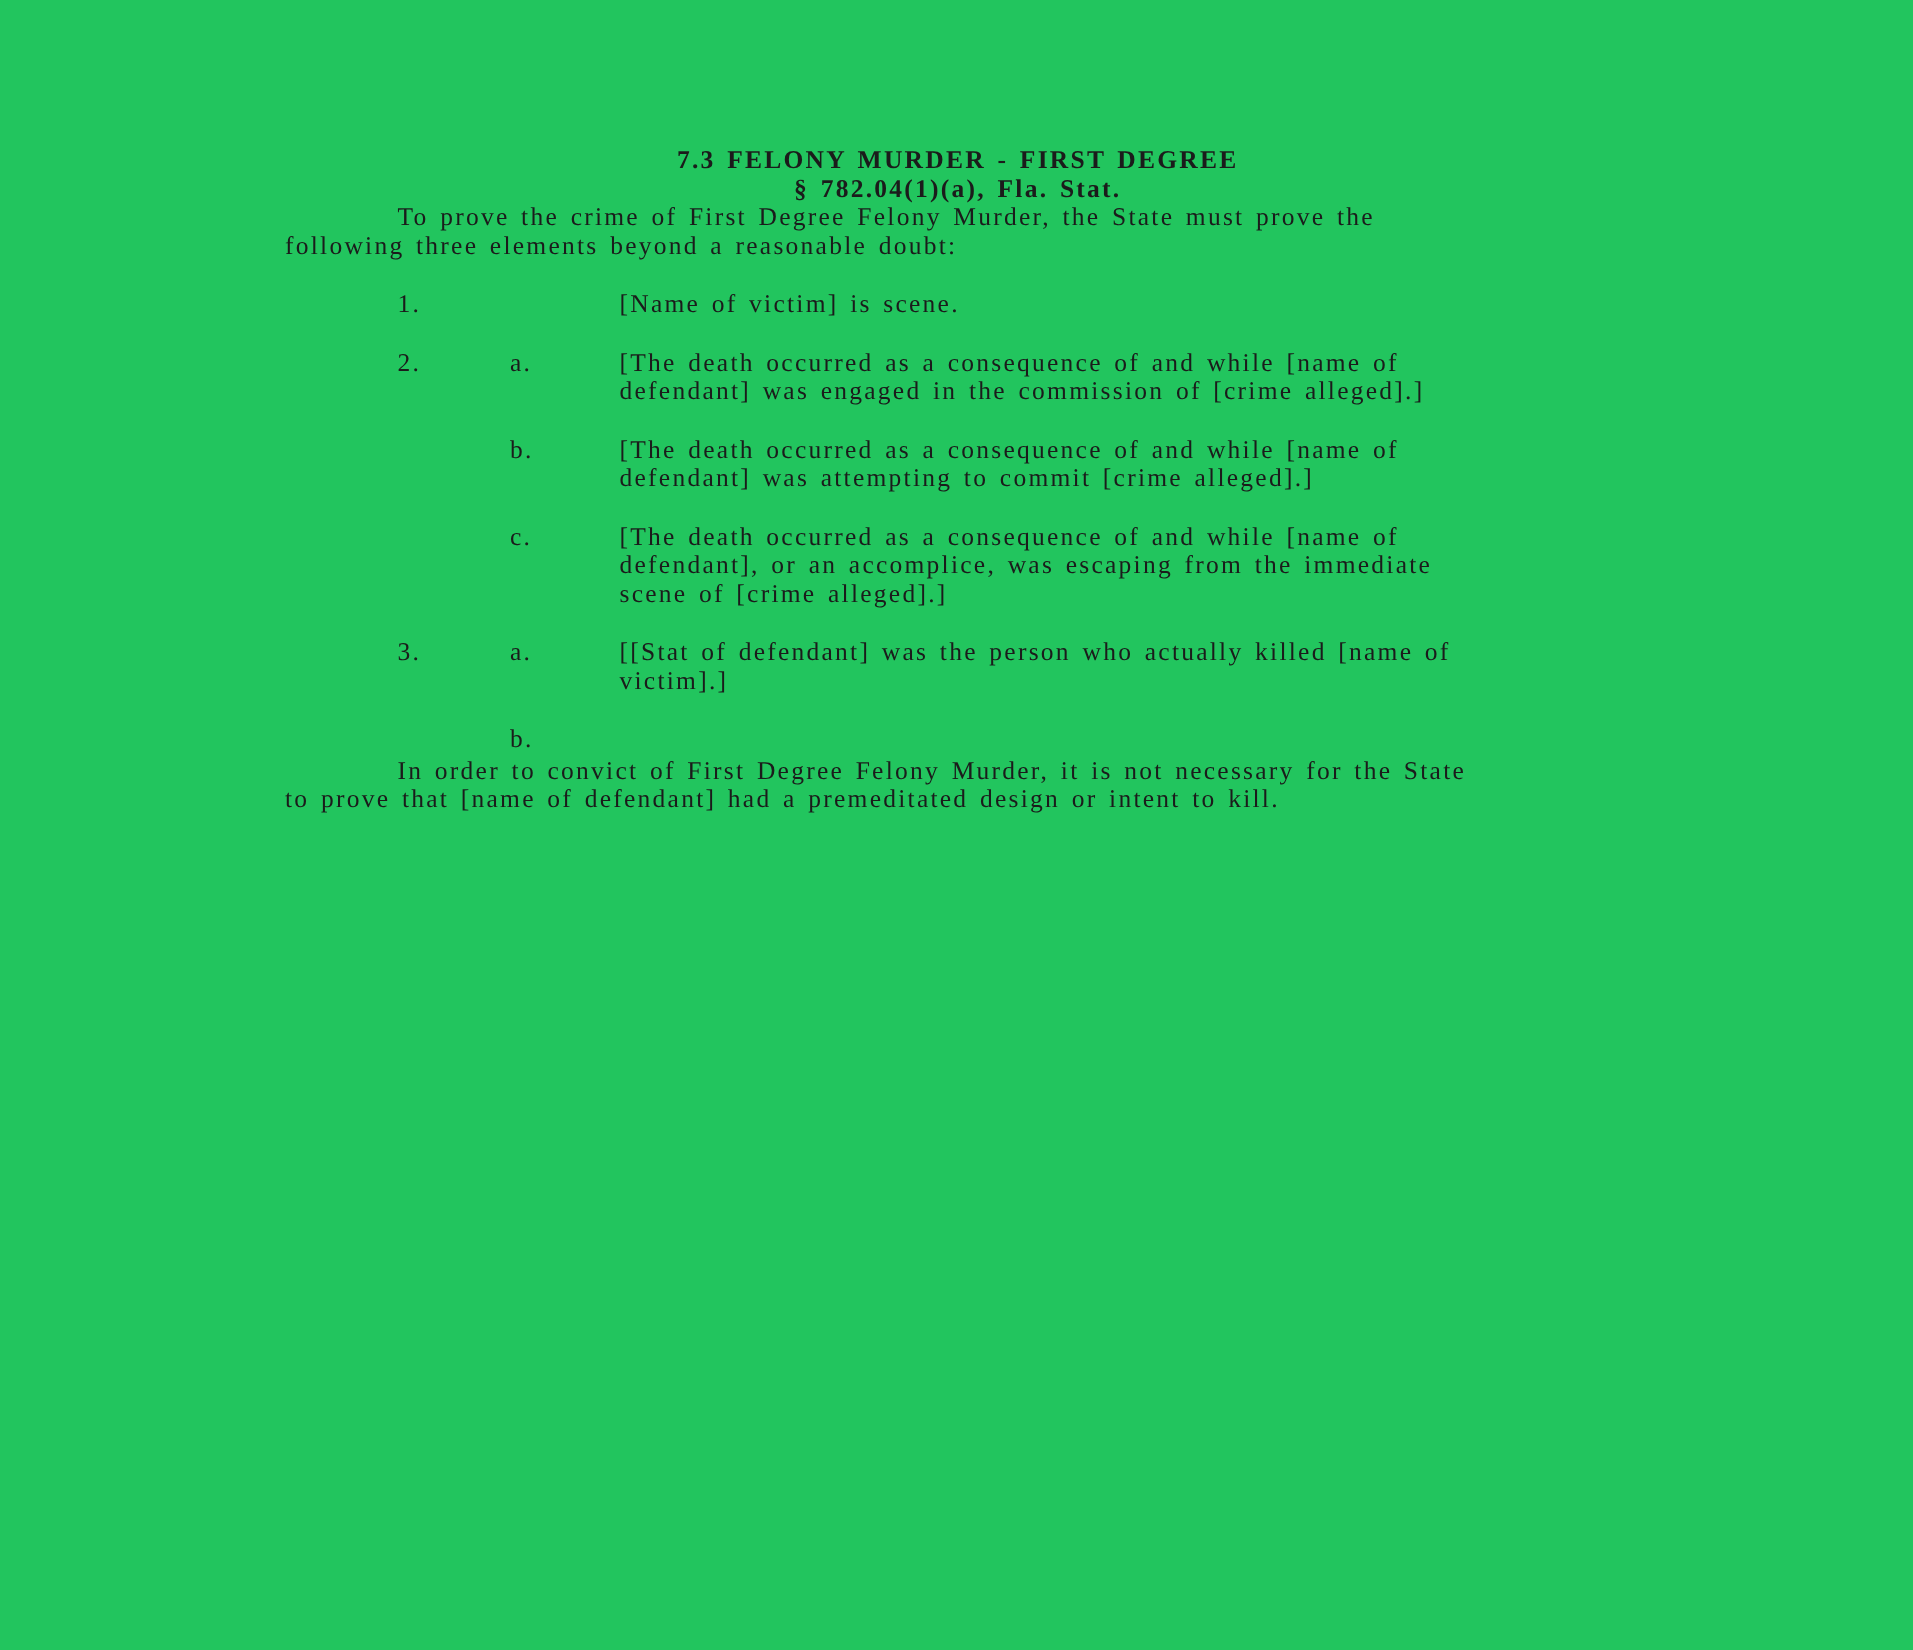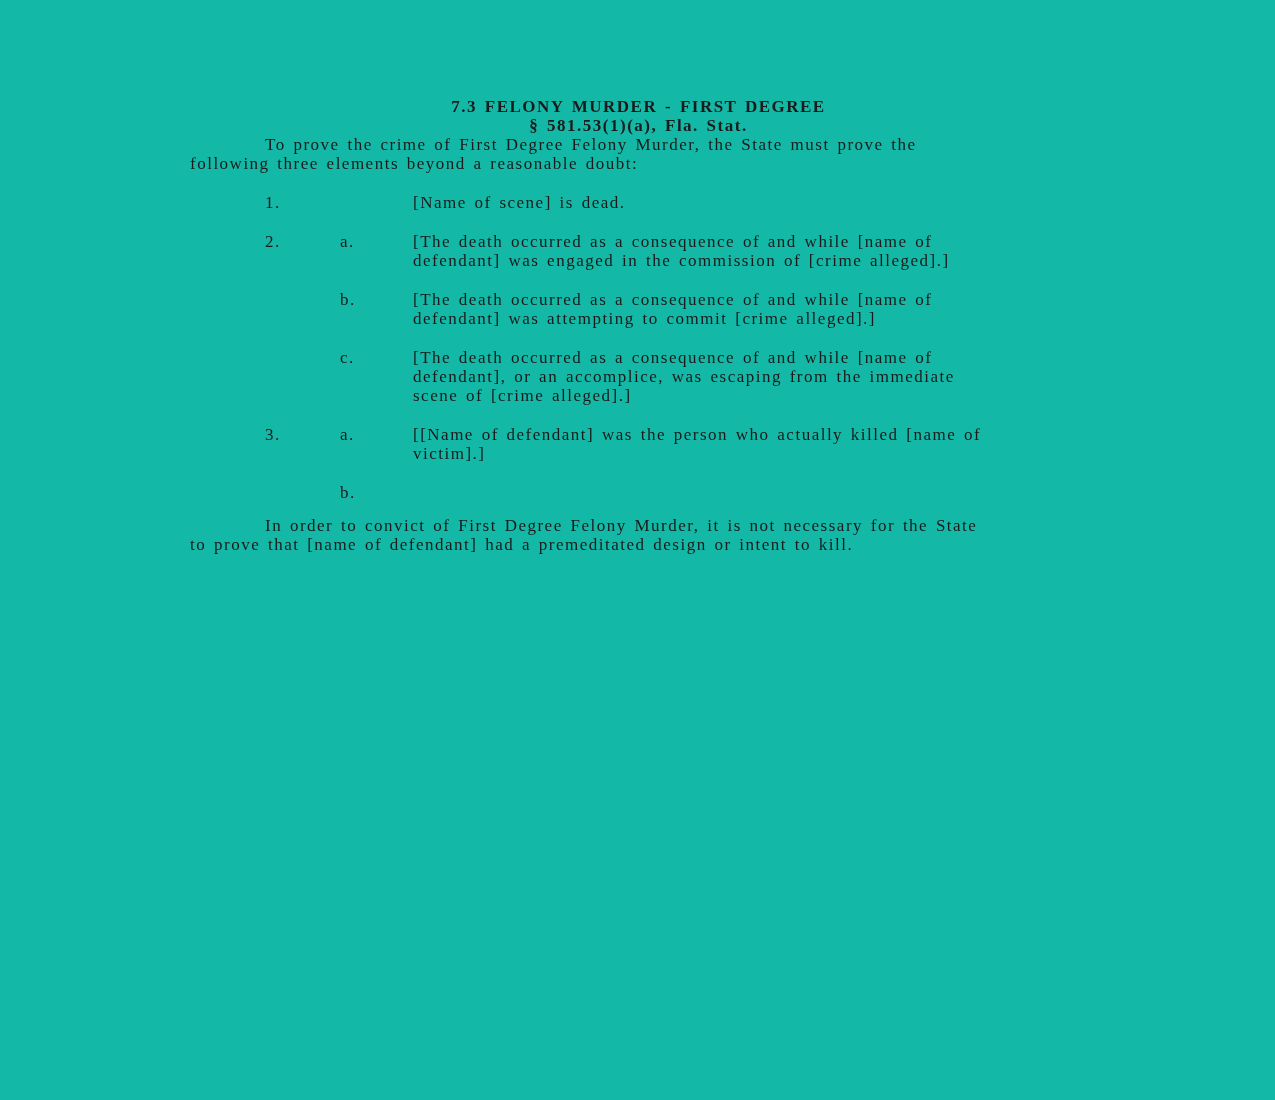--- a/index.html
+++ b/index.html
@@ -4,21 +4,21 @@
 <style>
   html, body {
     margin: 0;
     padding: 0;
     background: #ffffff;
   }
   .page {
     position: relative;
     width: 1275px;
     height: 1100px;
-    background: #14b8a6;
+    background: #22c55e;
     overflow: hidden;
     font-family: "Liberation Serif", "DejaVu Serif", serif;
     font-size: 17px;
     line-height: 19px;
     letter-spacing: 1.5px;
     word-spacing: 2px;
     color: #1b1b1b;
   }
   .content {
     position: absolute;
@@ -49,43 +49,43 @@
   }
   .col-letter {
     flex: 0 0 73px;
     width: 73px;
   }
   .col-text {
     flex: 1 1 auto;
     white-space: pre-line;
   }
   .closing {
-    margin-top: 14px;
+    margin-top: 2px;
     text-indent: 75px;
     white-space: pre-line;
   }
 </style>
 </head>
 <body>
 
 <div class="page">
   <div class="content">
 
     <div class="doc-title">
       <span class="t-line">7.3 FELONY MURDER - FIRST DEGREE</span>
-      <span class="t-line">§ 581.53(1)(a), Fla. Stat.</span>
+      <span class="t-line">§ 782.04(1)(a), Fla. Stat.</span>
     </div>
 
     <div class="intro">To prove the crime of First Degree Felony Murder, the State must prove the
 following three elements beyond a reasonable doubt:</div>
 
     <div class="item">
       <span class="col-num">1.</span>
       <span class="col-letter"></span>
-      <span class="col-text">[Name of scene] is dead.</span>
+      <span class="col-text">[Name of victim] is scene.</span>
     </div>
 
     <div class="item">
       <span class="col-num">2.</span>
       <span class="col-letter">a.</span>
       <span class="col-text">[The death occurred as a consequence of and while [name of
 defendant] was engaged in the commission of [crime alleged].]</span>
     </div>
 
     <div class="item">
@@ -99,21 +99,21 @@
       <span class="col-num"></span>
       <span class="col-letter">c.</span>
       <span class="col-text">[The death occurred as a consequence of and while [name of
 defendant], or an accomplice, was escaping from the immediate
 scene of [crime alleged].]</span>
     </div>
 
     <div class="item">
       <span class="col-num">3.</span>
       <span class="col-letter">a.</span>
-      <span class="col-text">[[Name of defendant] was the person who actually killed [name of
+      <span class="col-text">[[Stat of defendant] was the person who actually killed [name of
 victim].]</span>
     </div>
 
     <div class="item">
       <span class="col-num"></span>
       <span class="col-letter">b.</span>
     </div>
 
     <div class="closing">In order to convict of First Degree Felony Murder, it is not necessary for the State
 to prove that [name of defendant] had a premeditated design or intent to kill.</div>

